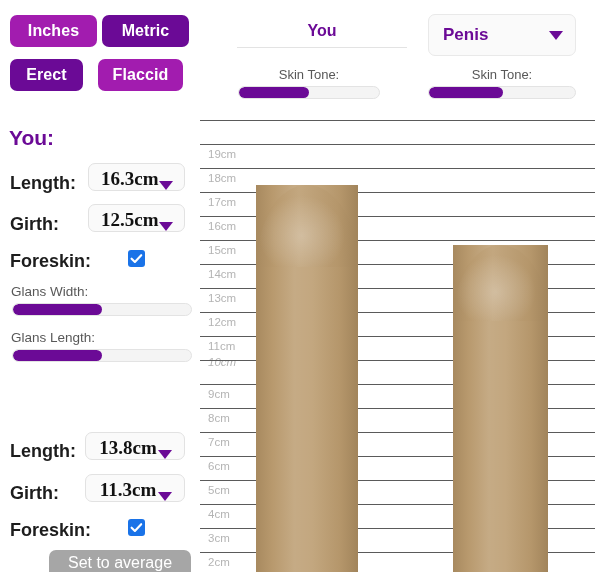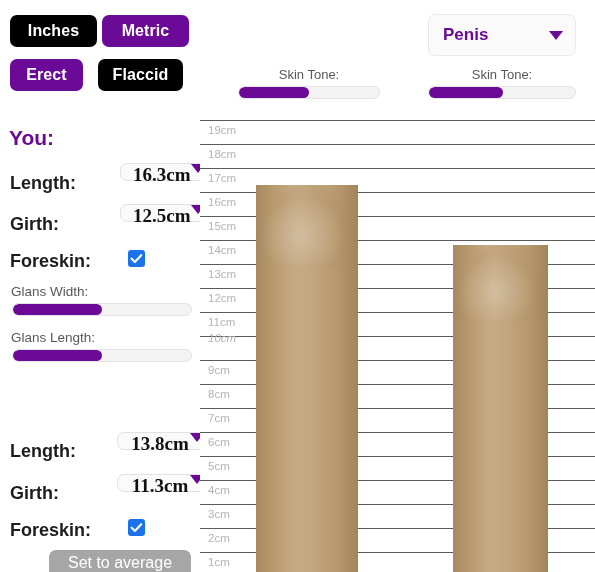--- a/index.html
+++ b/index.html
@@ -17,21 +17,21 @@
 
   .pill {
     position: absolute; height: 32px; border-radius: 7px;
     border: none; color: #ffffff;
     font-family: "Liberation Sans", sans-serif;
     font-size: 16px; font-weight: bold;
     display: flex; align-items: center; justify-content: center;
     cursor: pointer; letter-spacing: .1px;
   }
   .pill.on  { background: #6b0a96; }
-  .pill.off { background: #000000; }
+  .pill.off { background: #a21caf; }
 
   #btn-inches  { left: 10px;  top: 15px;  width: 87px; }
   #btn-metric  { left: 102px; top: 15px;  width: 87px; }
   #btn-erect   { left: 10px;  top: 59px;  width: 73px; }
   #btn-flaccid { left: 98px;  top: 59px;  width: 85px; }
 
   .section-title {
     position: absolute; left: 9px;
     color: #6b0a96; font-size: 21px; font-weight: bold;
     font-family: "Liberation Sans", sans-serif;
@@ -39,23 +39,23 @@
   #you-title     { top: 126px; }
   #compare-title { top: 394px; }
 
   .field-label {
     position: absolute; left: 10px;
     font-size: 18px; font-weight: bold; color: #1d1d1d;
     font-family: Liberation Sans, sans-serif;
   }
 
   .select-box {
-    position: absolute; height: 18px;
+    position: absolute; height: 28px;
     background: #fafafa; border: 1px solid #e2e2e2; border-radius: 7px;
-    display: flex; align-items: flex-start; cursor: pointer; margin-left: 32px;
+    display: flex; align-items: flex-end; cursor: pointer;
   }
   .select-box .sel-val {
     flex: 1; text-align: center; padding-left: 12px;
     font-family: "Liberation Serif", serif;
     font-size: 19px; font-weight: bold; color: #111;
   }
   .caret {
     width: 0; height: 0; margin-right: 12px;
     border-left: 7px solid transparent;
     border-right: 7px solid transparent;
@@ -132,20 +132,21 @@
     background: #ffffff; overflow: hidden;
   }
   .gridline {
     position: absolute; left: 0; width: 395px;
     height: 1px; background: #5a5a5a;
   }
   .tick-label {
     position: absolute; left: 8px;
     font-size: 11.5px; color: #b4b4b4;
     font-family: "Liberation Sans", sans-serif;
+    margin-top: 24px;
   }
   .shaft {
     position: absolute; bottom: 0;
     background: #bc9d71;
   }
   .shaft > .body {
     position: absolute; left: 0; right: 0; bottom: 0; top: 0;
     background:
       linear-gradient(to right,
         rgba(120,92,54,.30) 0%,
@@ -233,20 +234,21 @@
       <svg width="17" height="17" viewBox="0 0 17 17">
         <path d="M3.6 8.7 L6.9 12.0 L13.2 5.2" fill="none" stroke="#ffffff" stroke-width="2.1" stroke-linecap="round" stroke-linejoin="round"></path>
       </svg>
     </div>
 
     <button id="btn-average">Set to average</button>
   </div>
 
   <div id="right-panel">
 
+    <div class="col-head" id="tab-you">You</div>
 
     <div class="col-head" id="dd-compare">
       <span class="dd-val">Penis</span>
       <span class="caret"></span>
     </div>
 
     <div class="tone-label" id="tone-label-you">Skin Tone:</div>
     <div class="slider" style="left:38px; top:86px; width:142px;">
       <i style="width:50%"></i>
     </div>

